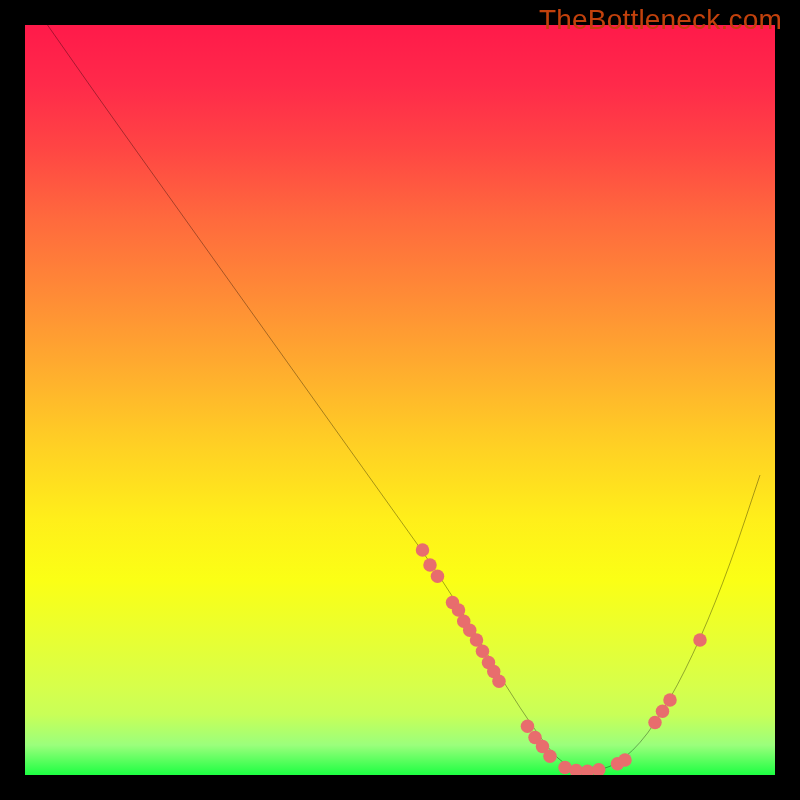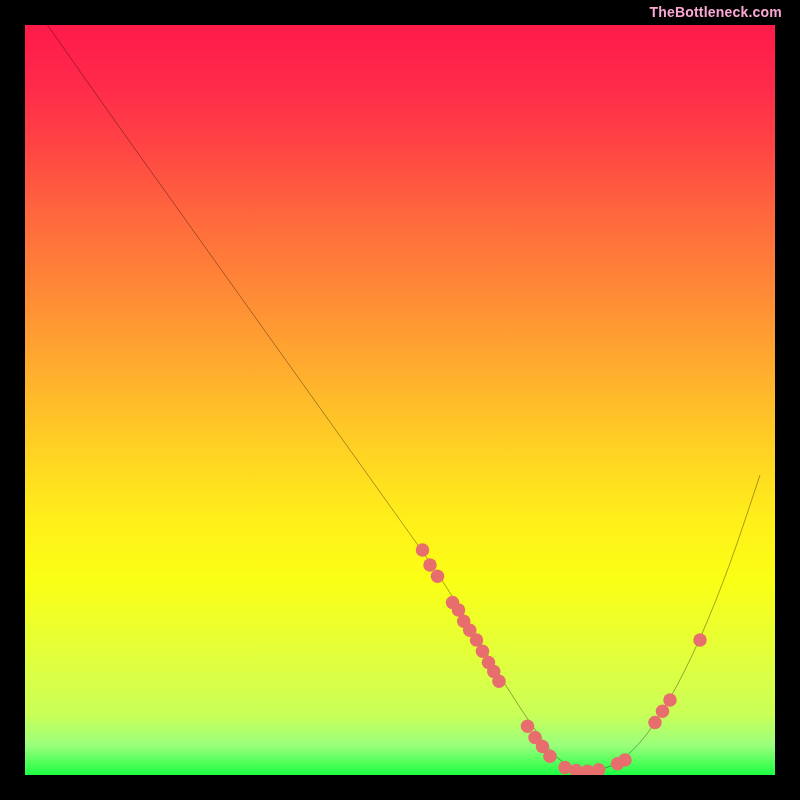--- a/index.html
+++ b/index.html
@@ -13,23 +13,23 @@
   }
   .frame {
     position: relative;
     width: 800px;
     height: 800px;
   }
   .attribution {
     position: absolute;
     top: 4px;
     right: 18px;
-    color: #f9a8d4;
-    font-size: 14px;
-    font-weight: 700;
+    color: #c2410c;
+    font-size: 28px;
+    font-weight: 400;
     letter-spacing: 0.2px;
     z-index: 20;
   }
   .plot-area {
     position: absolute;
     left: 25px;
     top: 25px;
     width: 750px;
     height: 750px;
     overflow: hidden;

